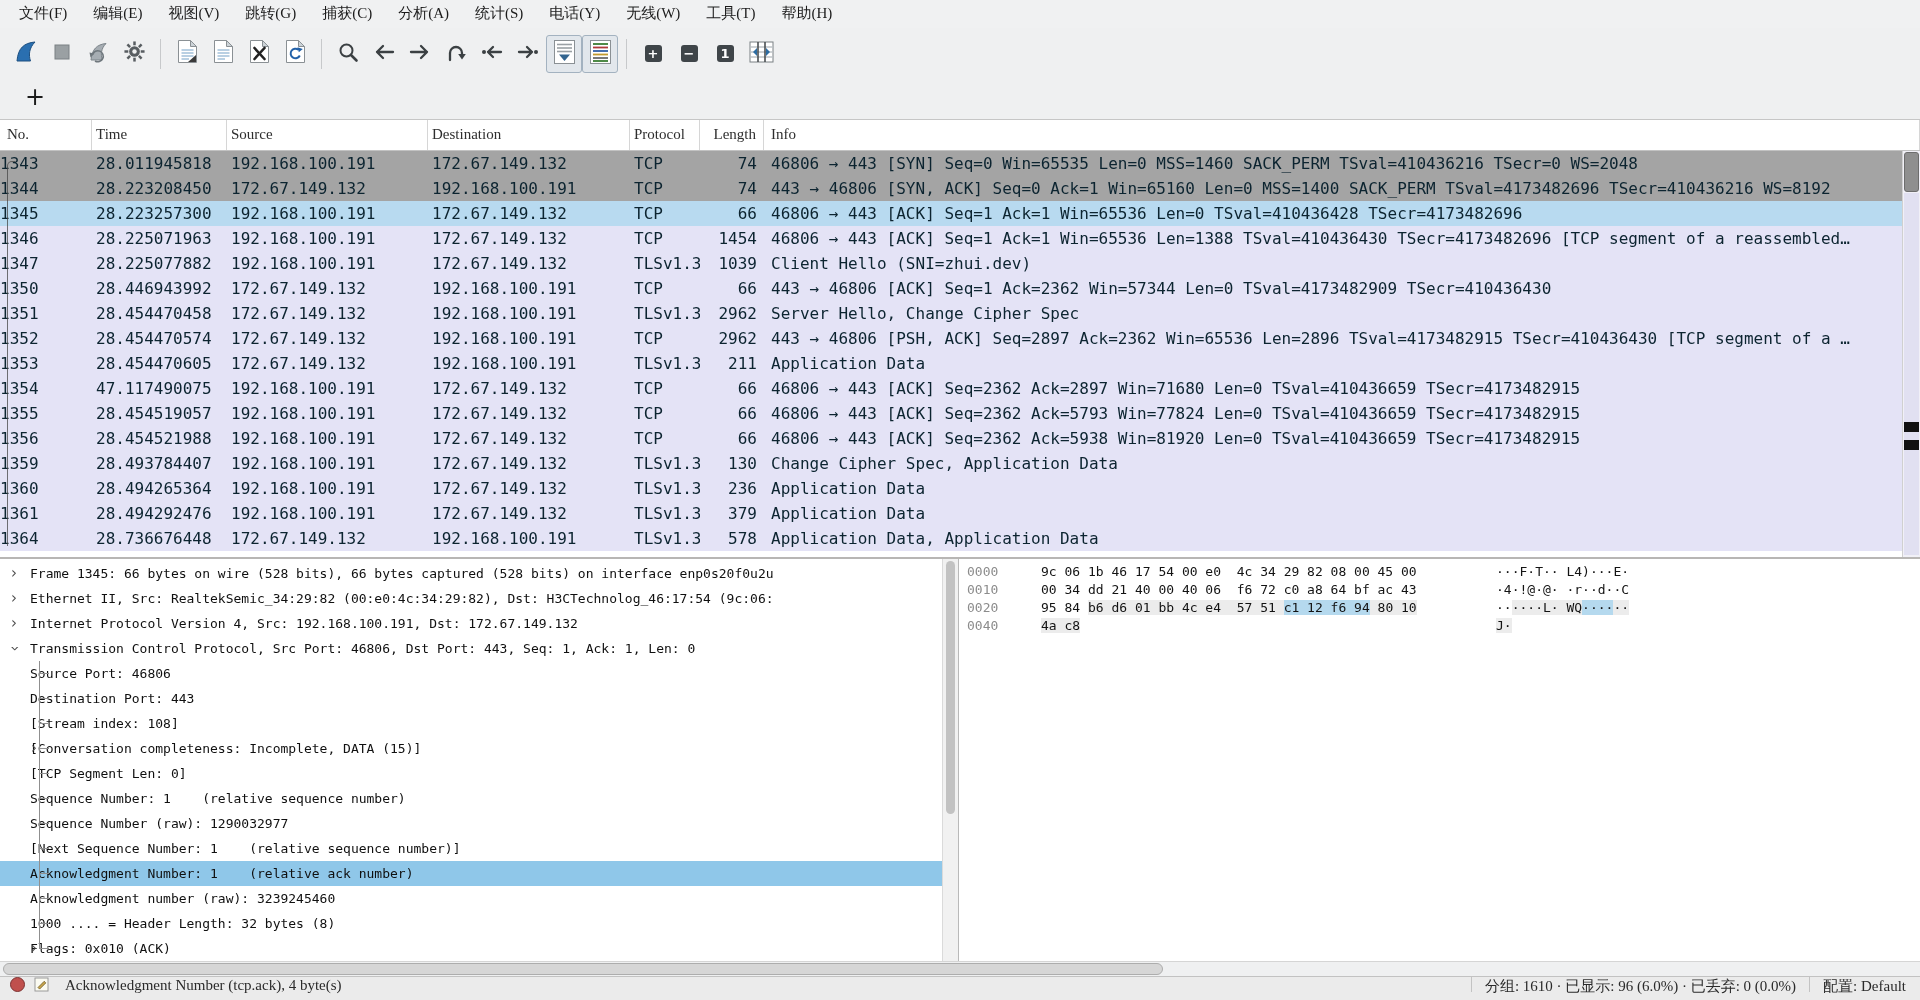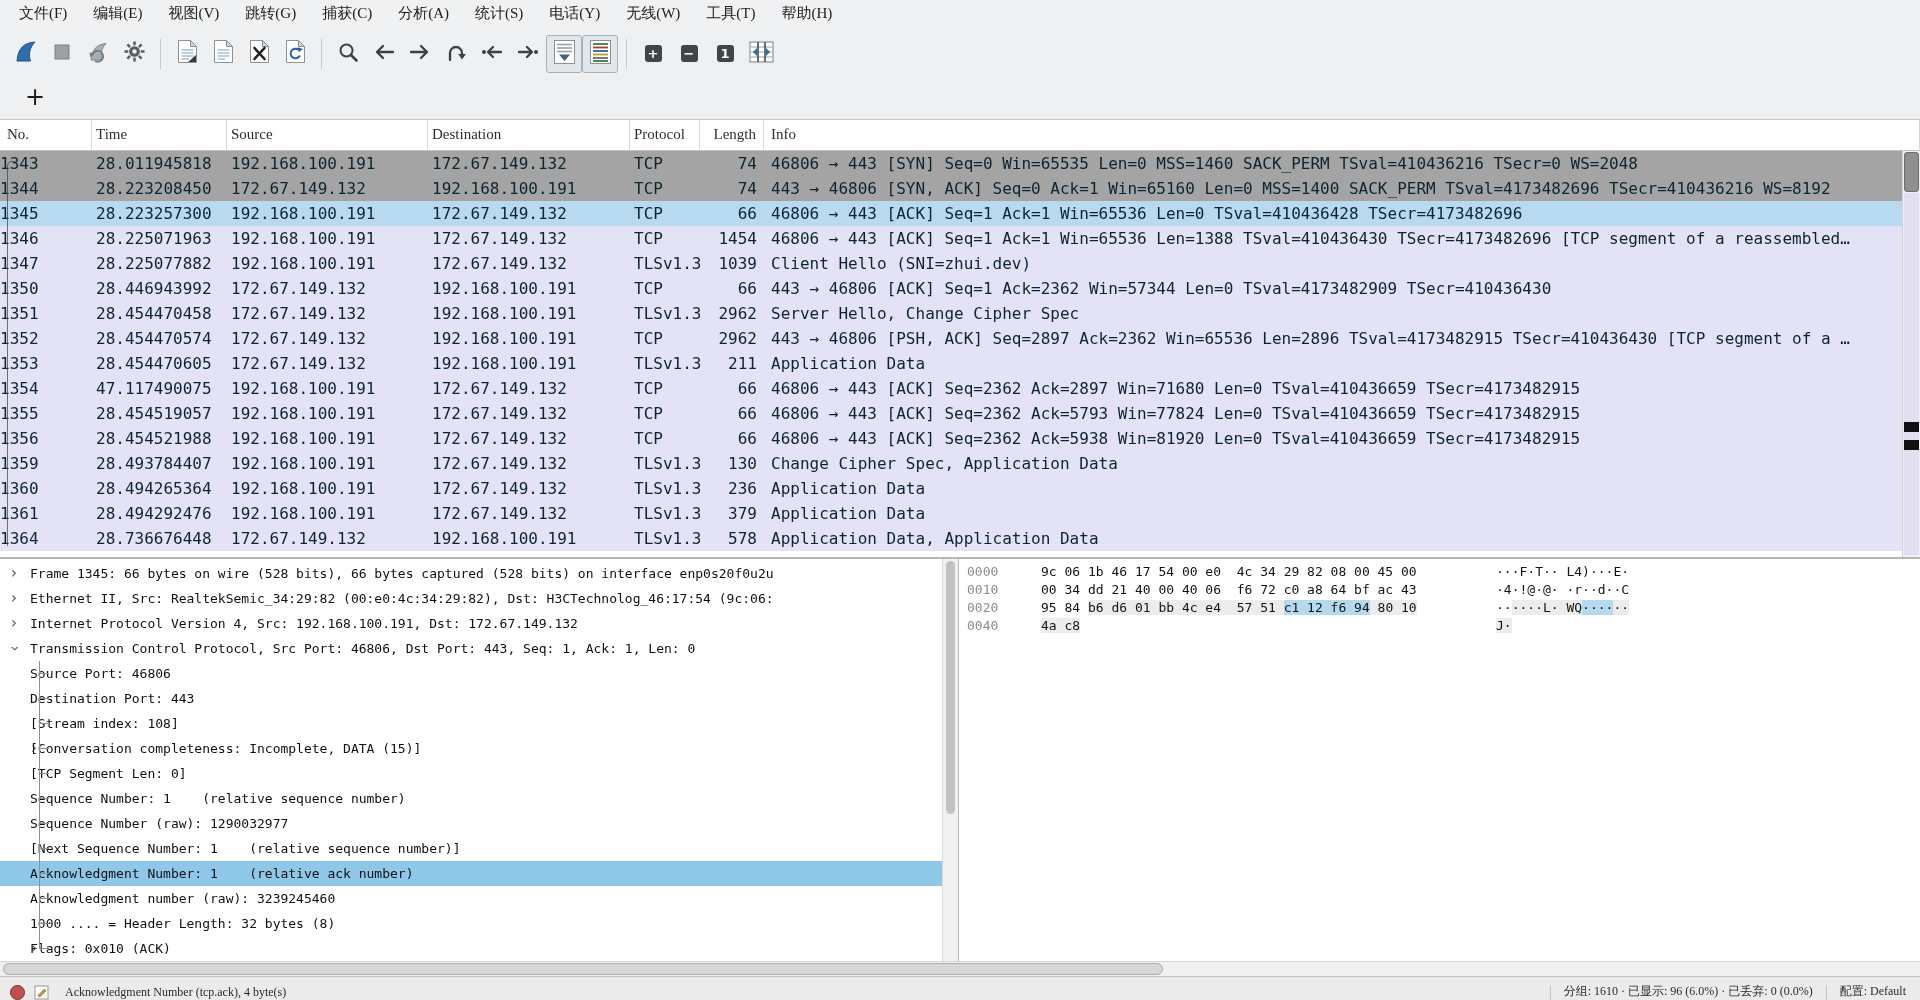--- a/index.html
+++ b/index.html
@@ -73,21 +73,21 @@
   .hascii{display:inline-block;margin-left:70px;white-space:pre;}
   .hseg{white-space:pre;}
   .hseg.g{background:var(--hex-proto,#ececec);}
   .hseg.b{background:var(--hex-field,#b5d9ee);}
 
   
   .hscroll-row{position:relative;height:14px;background:#eff0f1;border-top:1px solid #d5d5d5;}
   .hthumb{position:absolute;left:3px;top:1px;width:1158px;height:10px;background:#d6d6d6;border:1px solid #adadad;border-radius:6px;}
 
   
-  .statusbar{height:23px;background:#ebebeb;border-top:1px solid #c2c2c2;display:flex;align-items:flex-end;font-size:12px;color:#2a2a2a;}
+  .statusbar{height:23px;background:#ebebeb;border-top:1px solid #c2c2c2;display:flex;align-items:flex-start;font-size:15px;color:#2a2a2a;}
   .expert{width:13px;height:13px;border-radius:50%;background:#c0504d;border:1px solid #7d3231;margin-left:10px;flex:none;}
   .noteicon{margin-left:9px;display:flex;align-items:center;flex:none;}
   .sb-left{margin-left:16px;white-space:nowrap;}
   .sb-spacer{flex:1;}
   .sb-sep{width:1px;height:15px;background:#c3c3c3;margin:0 13px;flex:none;}
   .sb-right{white-space:nowrap;}
   .sb-profile{margin-right:14px;white-space:nowrap;}
 </style>
 </head>
 <body>

